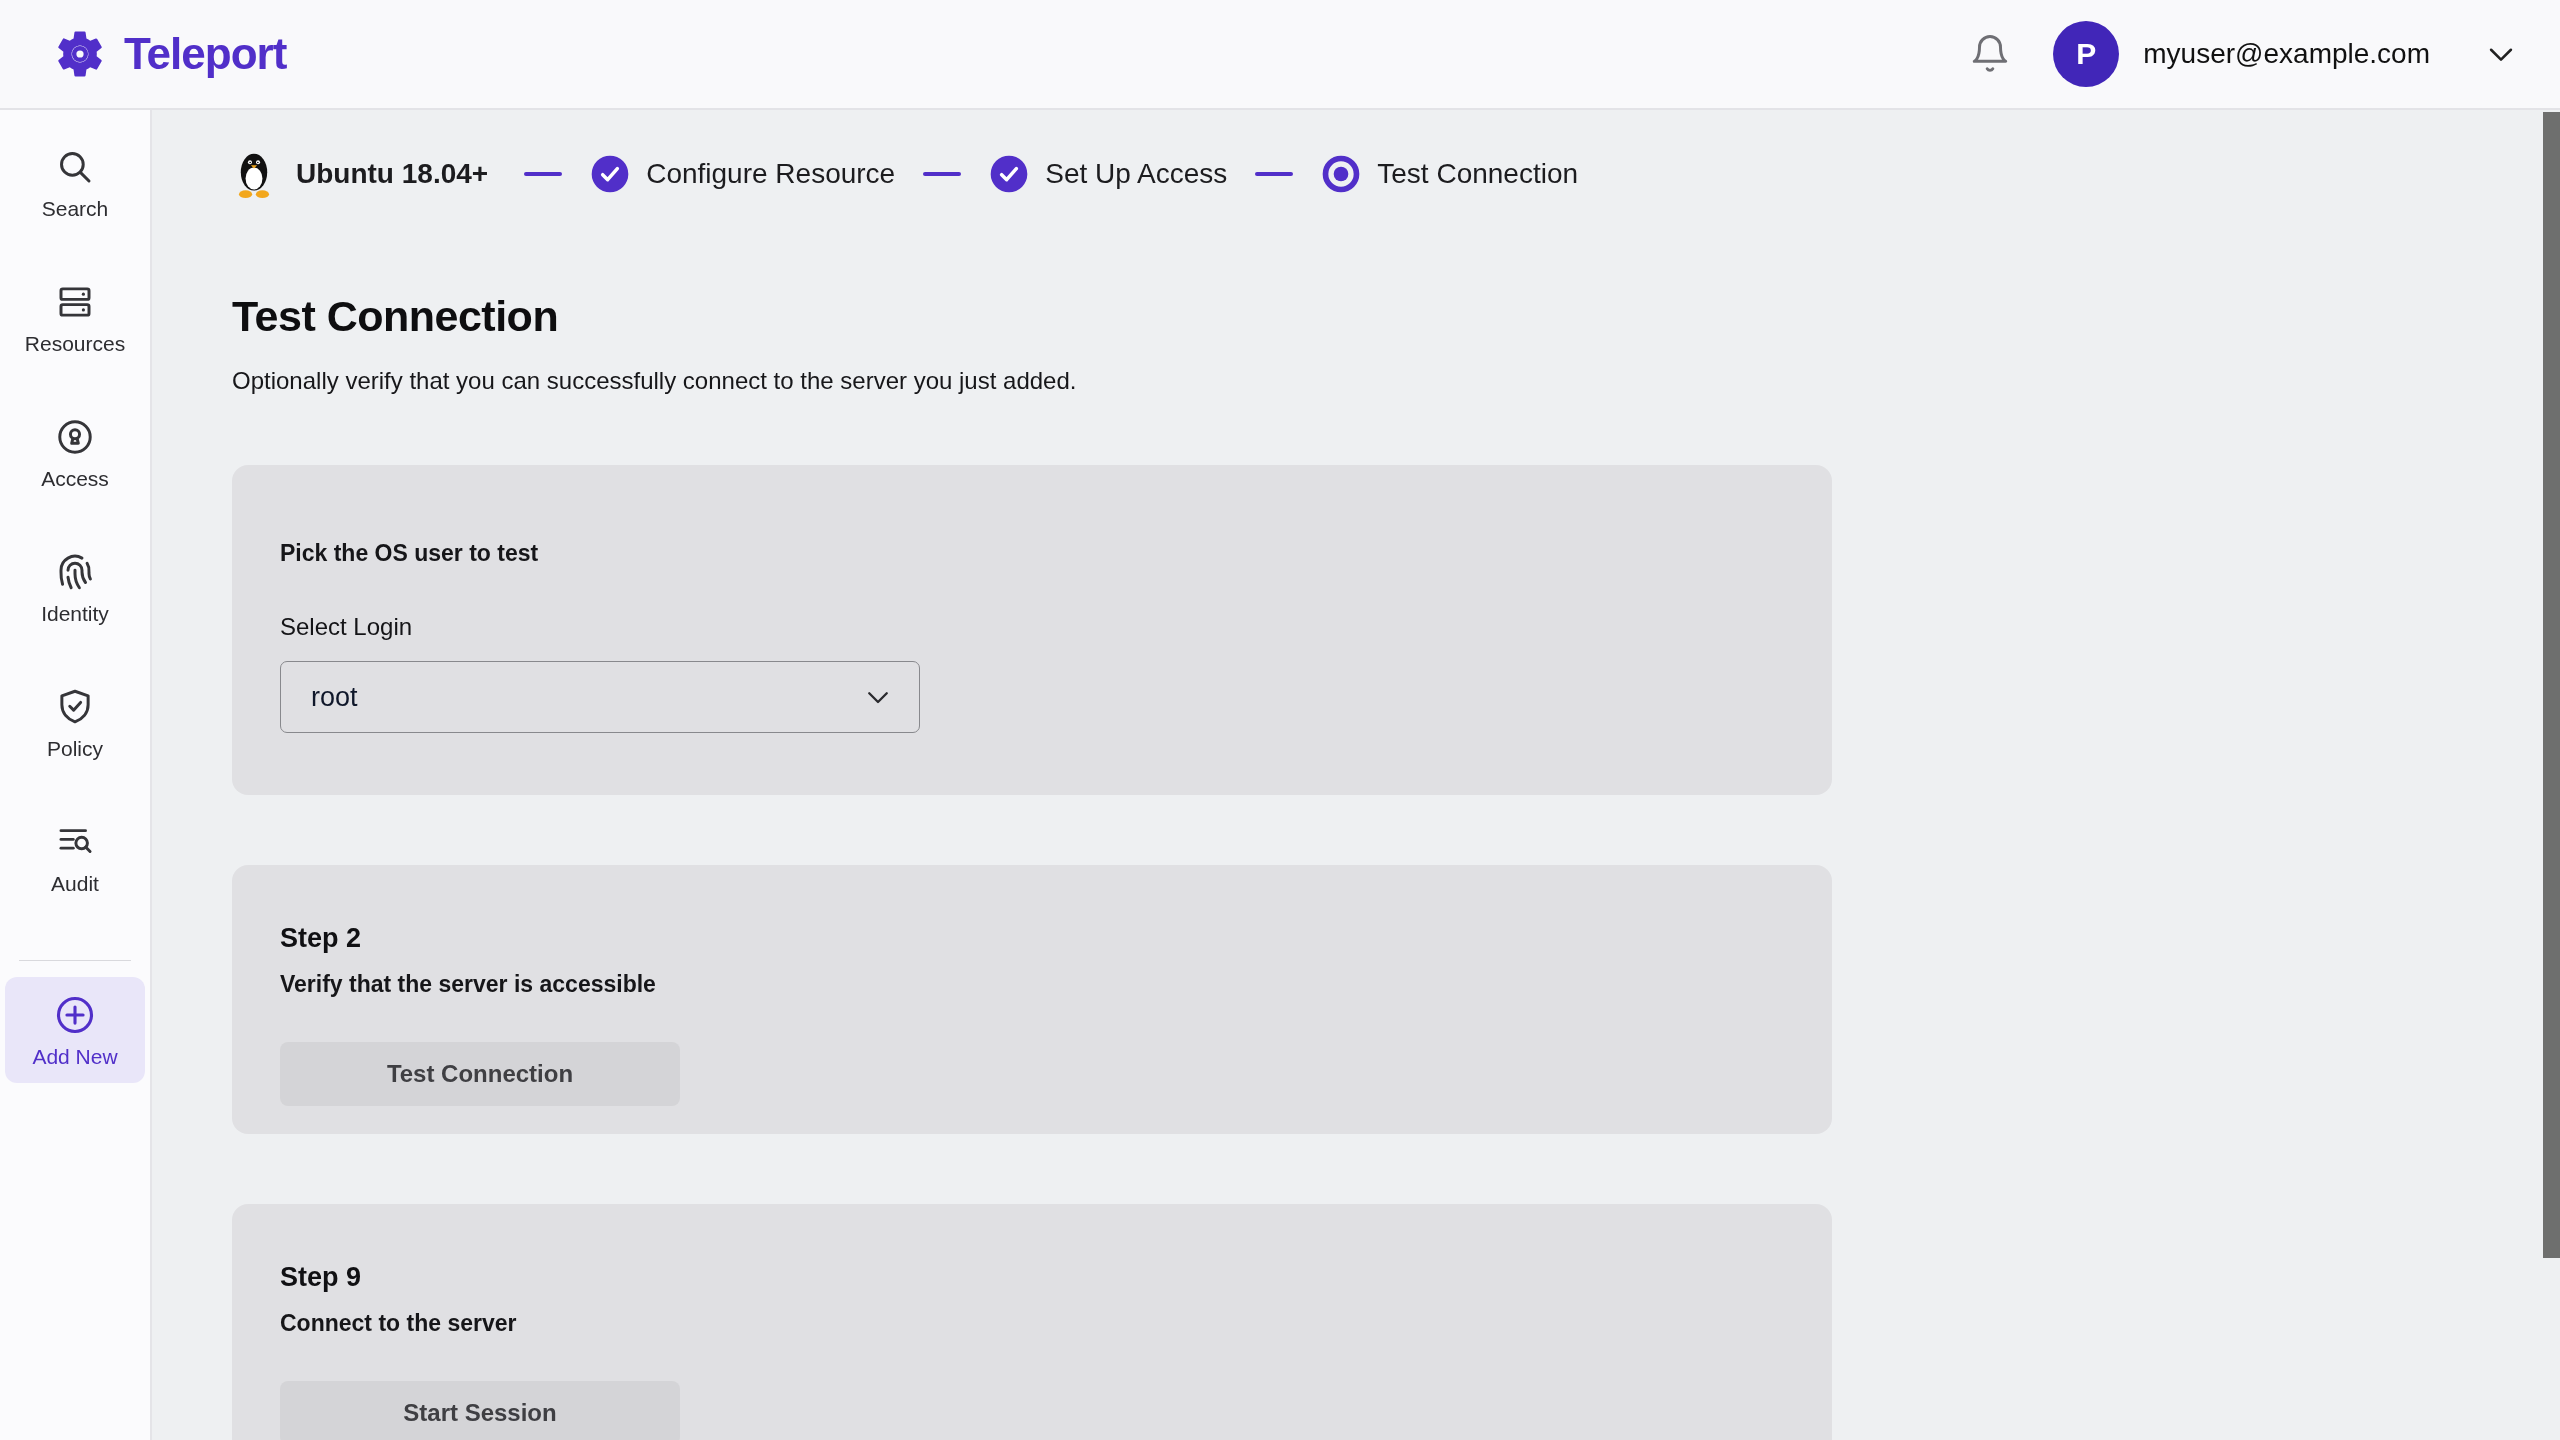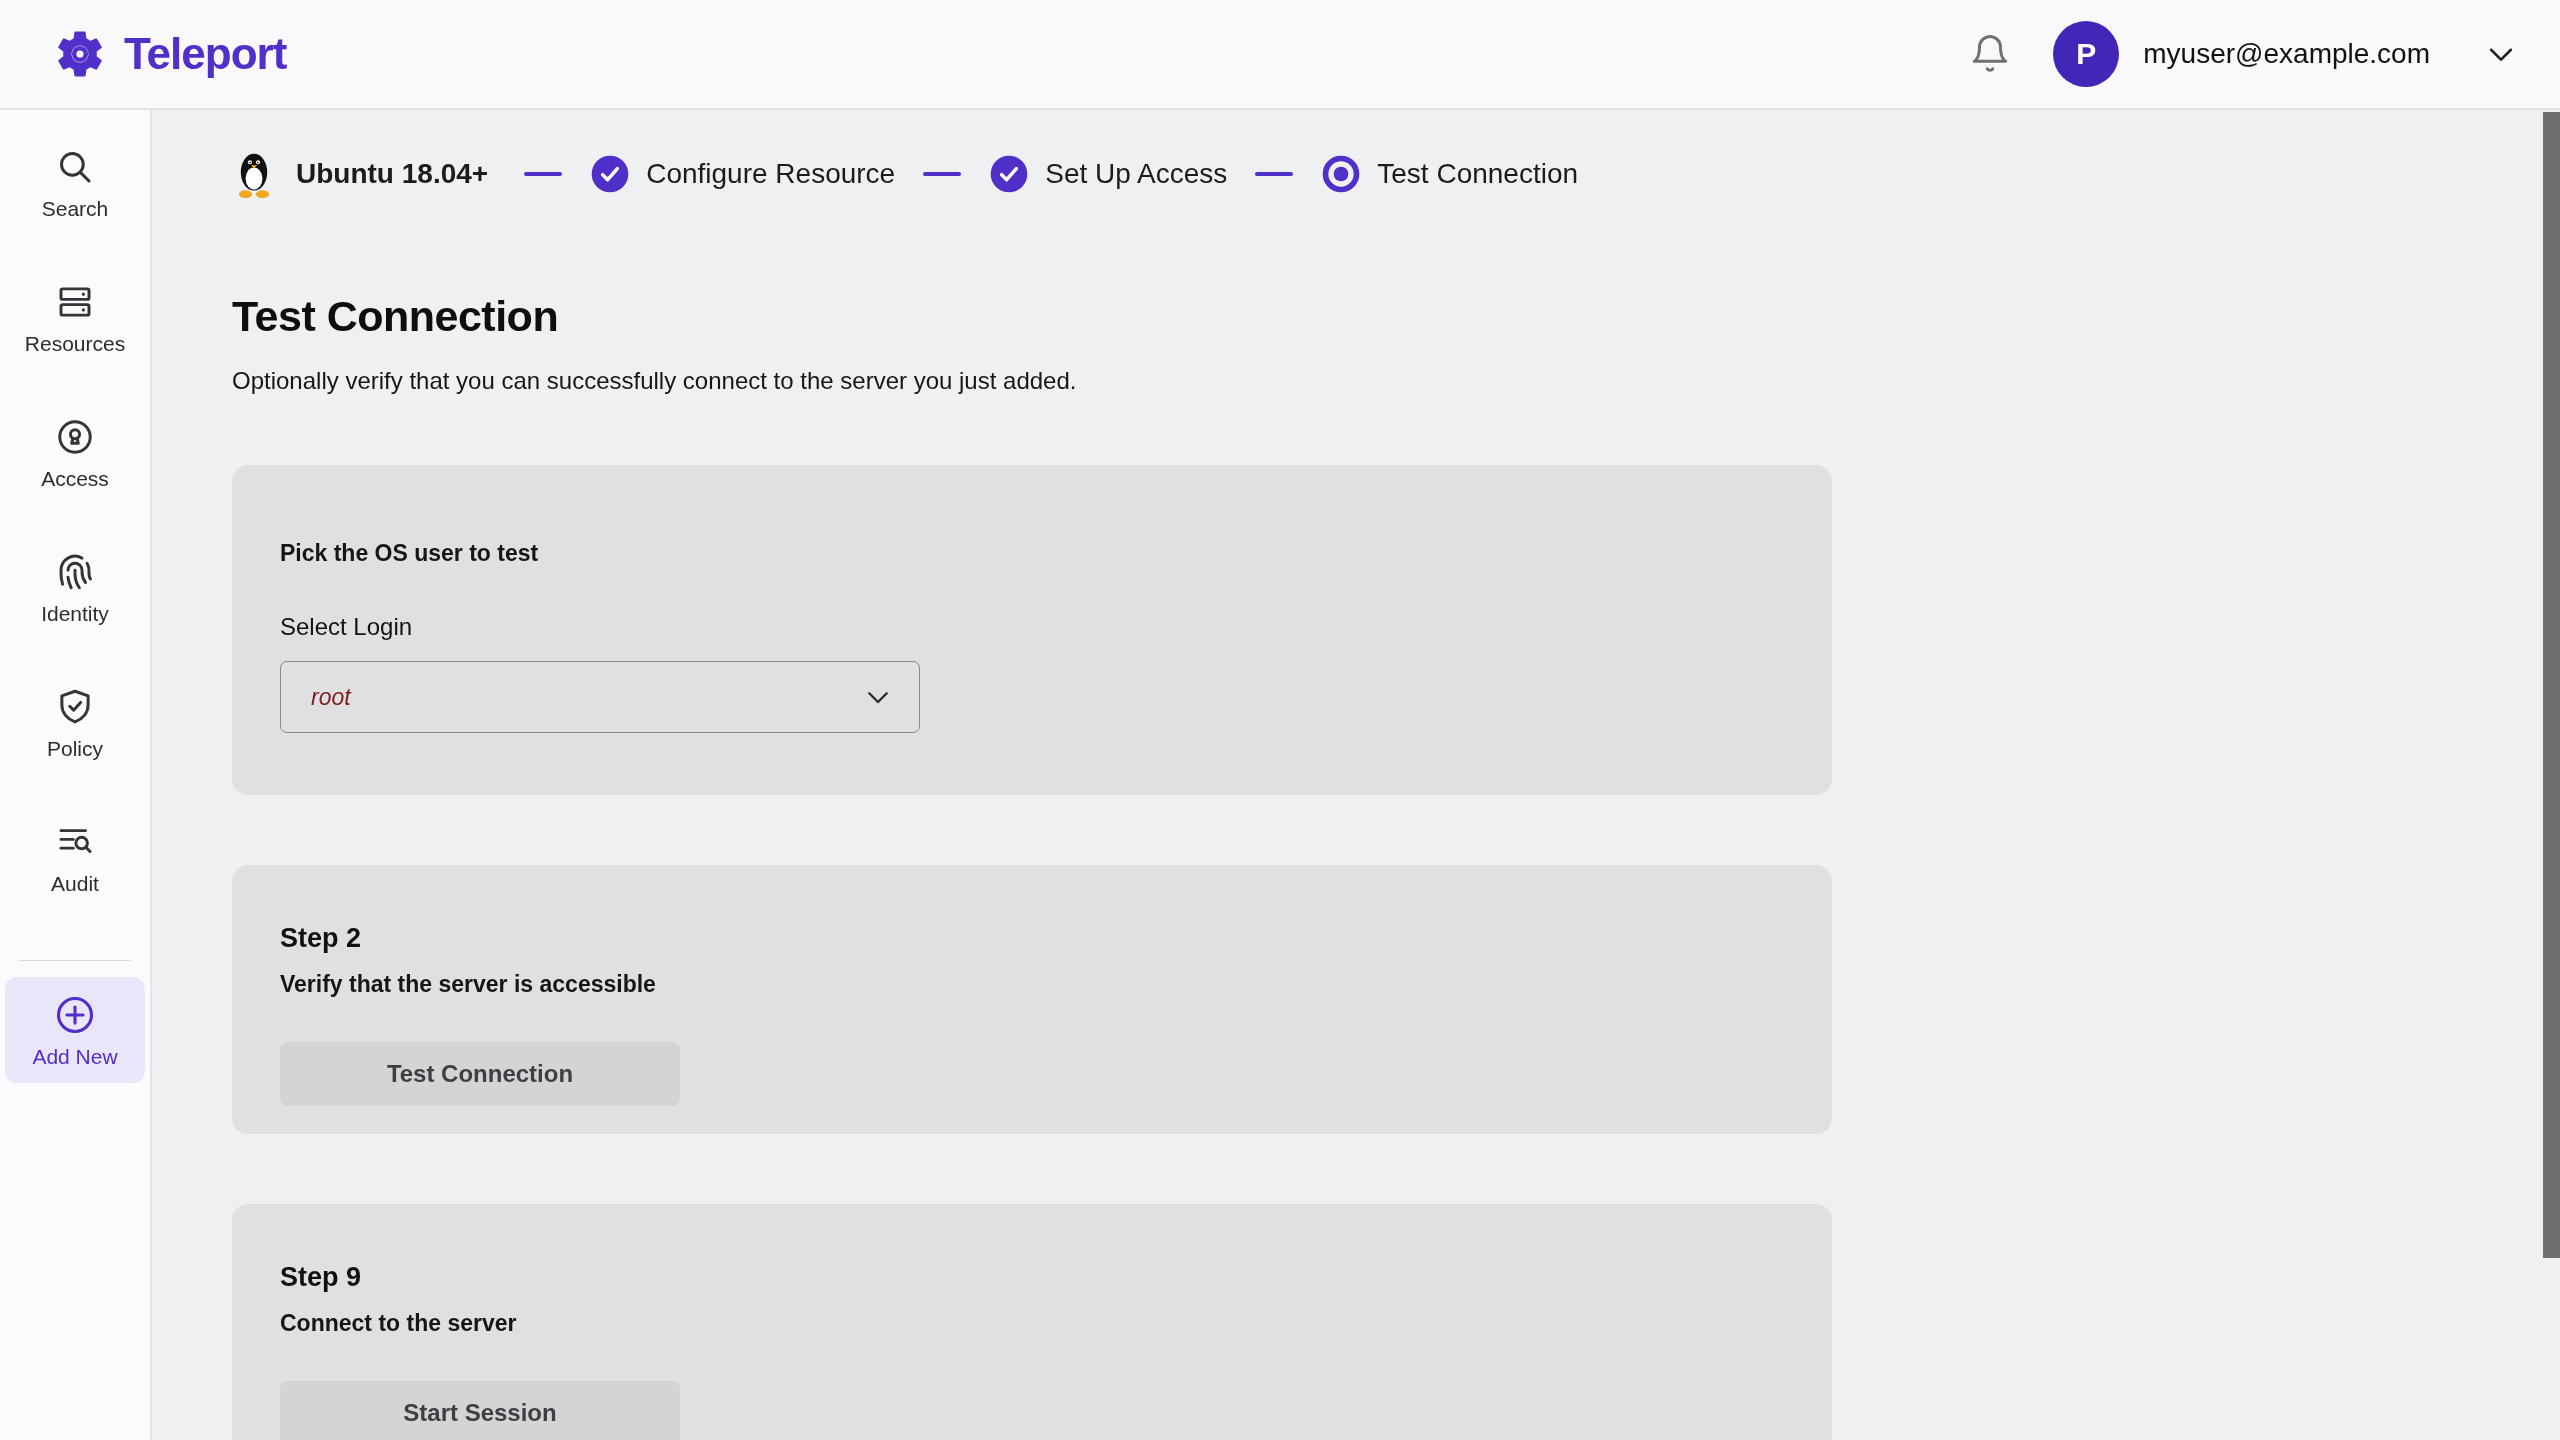--- a/index.html
+++ b/index.html
@@ -80,21 +80,21 @@
   .step-title { font-size:27px; font-weight:bold; color:#101013; }
   .step-sub { font-size:23px; font-weight:bold; color:#161619; margin-top:17px; }
 
   .field-label { font-size:24px; color:#141417; margin-top:46px; }
   .select {
     margin-top:20px; width:640px; height:72px;
     border:1px solid #88898d; border-radius:7px;
     display:flex; align-items:center; justify-content:space-between;
     padding:0 26px 0 30px; cursor:pointer; background:transparent;
   }
-  .select-value { font-size:23px; color:#7f1d1d;font-style:italic; }
+  .select-value { font-size:27px; color:#0f172a; }
   .select .chev { width:30px; height:30px; margin-left:0; color:#2a2a2e; }
 
   .gray-btn {
     margin-top:44px; width:400px; height:64px;
     background:#d4d4d7; border:none; border-radius:8px;
     font-family:inherit; font-size:24px; font-weight:bold; color:#3f3f43;
     cursor:pointer; display:flex; align-items:center; justify-content:center;
   }
 
   

